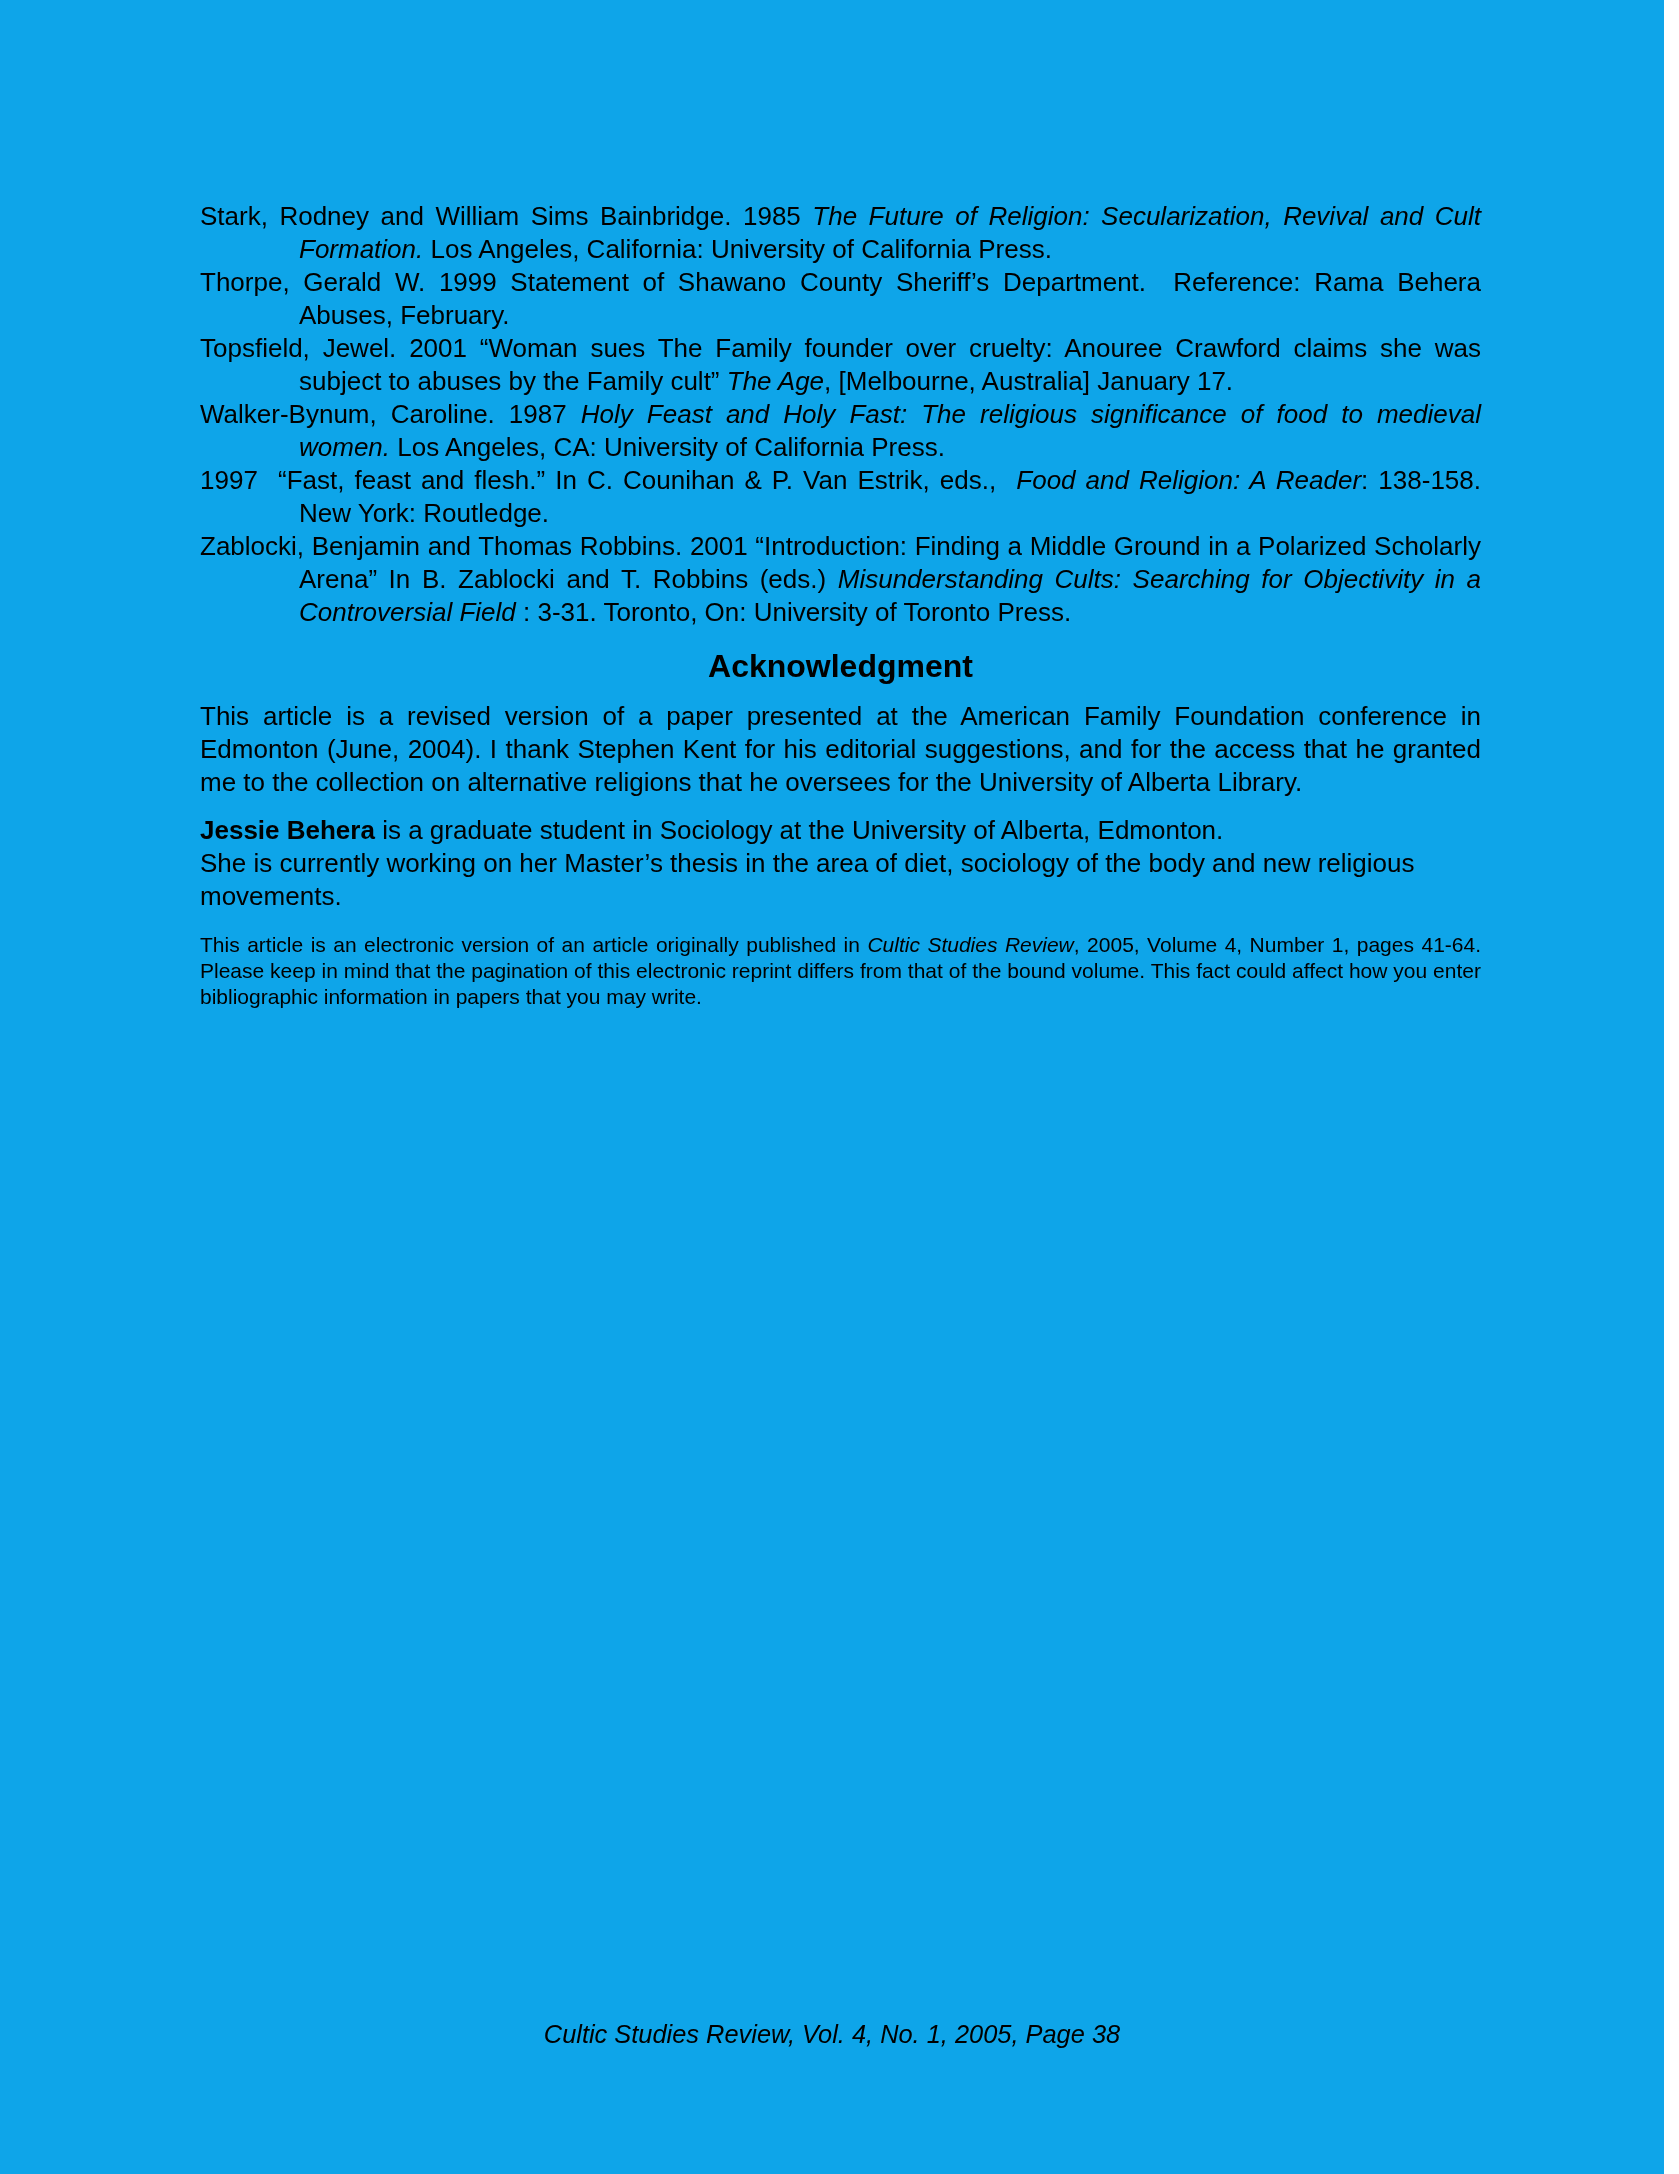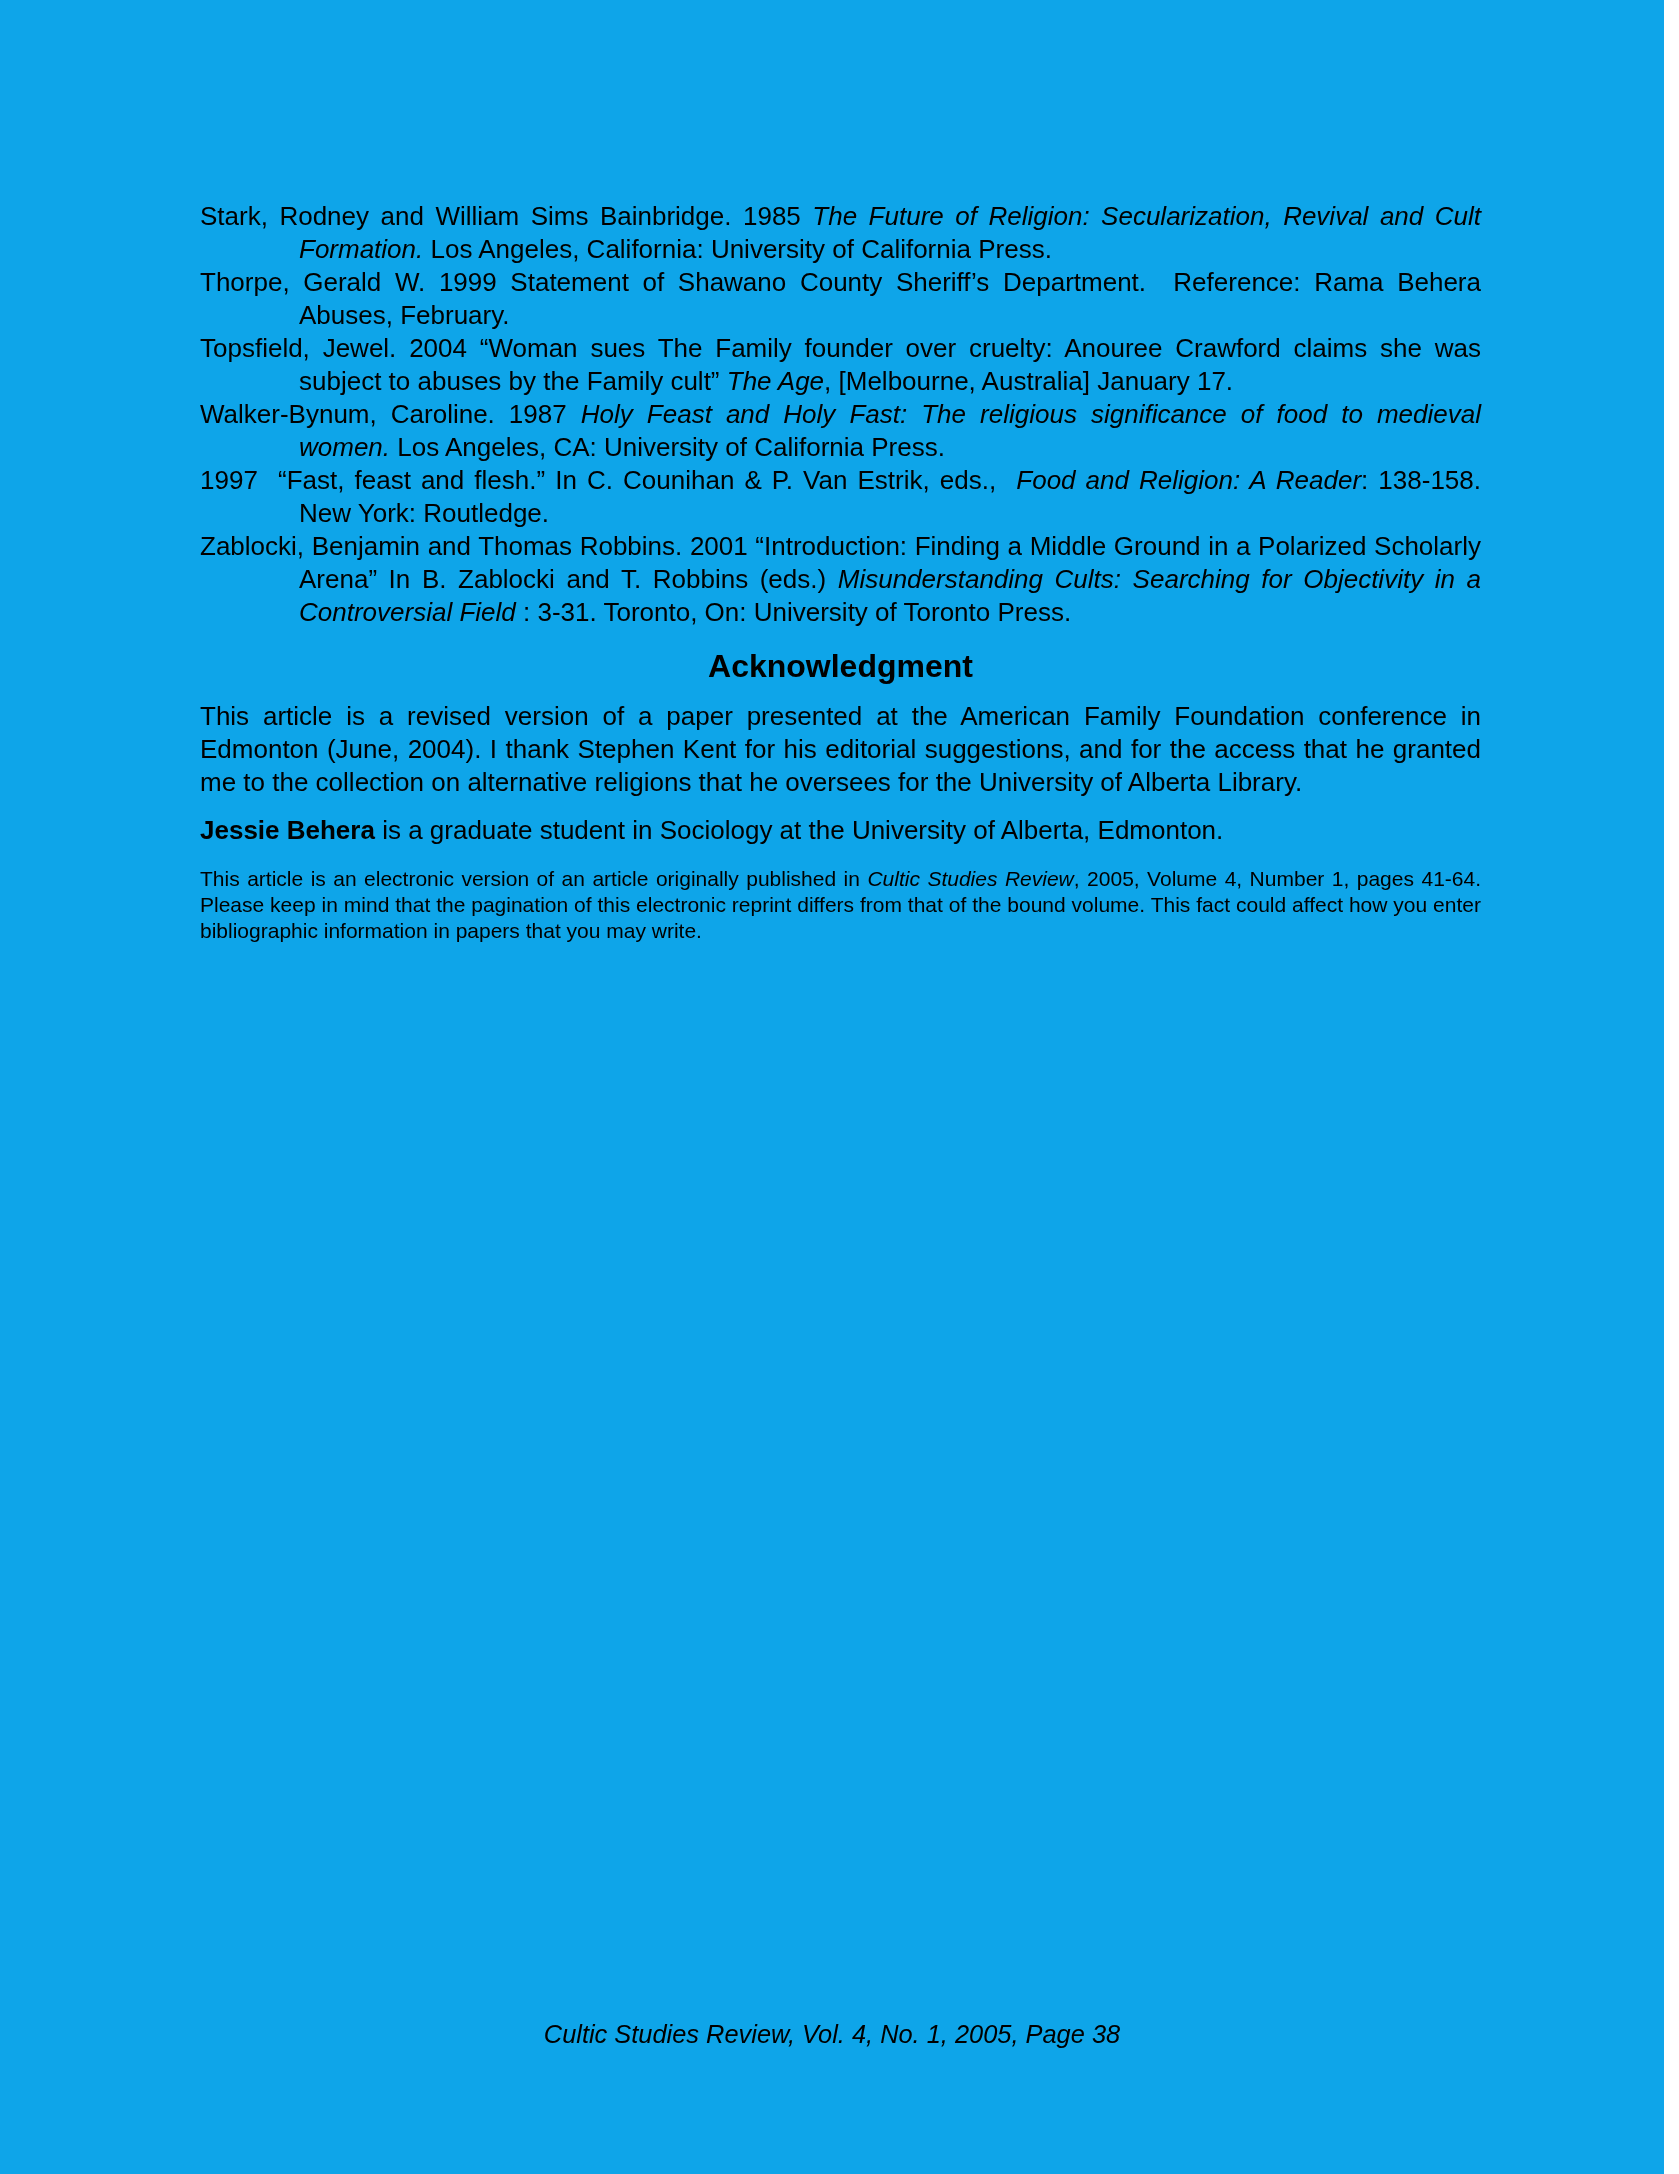--- a/index.html
+++ b/index.html
@@ -68,32 +68,33 @@
 </style>
 </head>
 <body>
 
 <div class="page">
   <div class="content">
 
     <div>
       <p class="ref"><span>Stark, Rodney and William Sims Bainbridge. 1985 </span><span class="run-i">The Future of Religion: Secularization, Revival and Cult Formation.</span><span> Los Angeles, California: University of California Press.</span></p>
       <p class="ref"><span>Thorpe, Gerald W. 1999 Statement of Shawano County Sheriff’s Department. &nbsp;Reference: Rama Behera Abuses, February.</span></p>
-      <p class="ref"><span>Topsfield, Jewel. 2004 “Woman sues The Family founder over cruelty: Anouree Crawford claims she was subject to abuses by the Family cult” </span><span class="run-i">The Age</span><span>, [Melbourne, Australia] January 17.</span></p>
+      <p class="ref"><span>Topsfield, Jewel. 2001 “Woman sues The Family founder over cruelty: Anouree Crawford claims she was subject to abuses by the Family cult” </span><span class="run-i">The Age</span><span>, [Melbourne, Australia] January 17.</span></p>
       <p class="ref"><span>Walker-Bynum, Caroline. 1987 </span><span class="run-i">Holy Feast and Holy Fast: The religious significance of food to medieval women.</span><span> Los Angeles, CA: University of California Press.</span></p>
       <p class="ref"><span>1997 &nbsp;“Fast, feast and flesh.” In C. Counihan &amp; P. Van Estrik, eds., &nbsp;</span><span class="run-i">Food and Religion: A Reader</span><span>: 138-158. New York: Routledge.</span></p>
       <p class="ref"><span>Zablocki, Benjamin and Thomas Robbins. 2001 “Introduction: Finding a Middle Ground in a Polarized Scholarly Arena” In B. Zablocki and T. Robbins (eds.) </span><span class="run-i">Misunderstanding Cults: Searching for Objectivity in a Controversial Field</span><span> : 3-31. Toronto, On: University of Toronto Press.</span></p>
     </div>
 
     <h2 class="ack-heading">Acknowledgment</h2>
 
     <p class="ack-para">This article is a revised version of a paper presented at the American Family Foundation conference in Edmonton (June, 2004). I thank Stephen Kent for his editorial suggestions, and for the access that he granted me to the collection on alternative religions that he oversees for the University of Alberta Library.</p>
 
     <div class="bio">
       <p><span class="run-b">Jessie Behera</span><span> is a graduate student in Sociology at the University of Alberta, Edmonton.</span></p>
+      <p>She is currently working on her Master’s thesis in the area of diet, sociology of the body and new religious movements.</p>
     </div>
 
     <p class="note"><span>This article is an electronic version of an article originally published in </span><span class="run-i">Cultic Studies Review</span><span>, 2005, Volume 4, Number 1, pages 41-64. Please keep in mind that the pagination of this electronic reprint differs from that of the bound volume. This fact could affect how you enter bibliographic information in papers that you may write.</span></p>
 
   </div>
 
   <div class="footer">Cultic Studies Review, Vol. 4, No. 1, 2005, Page 38</div>
 </div>
 
 

